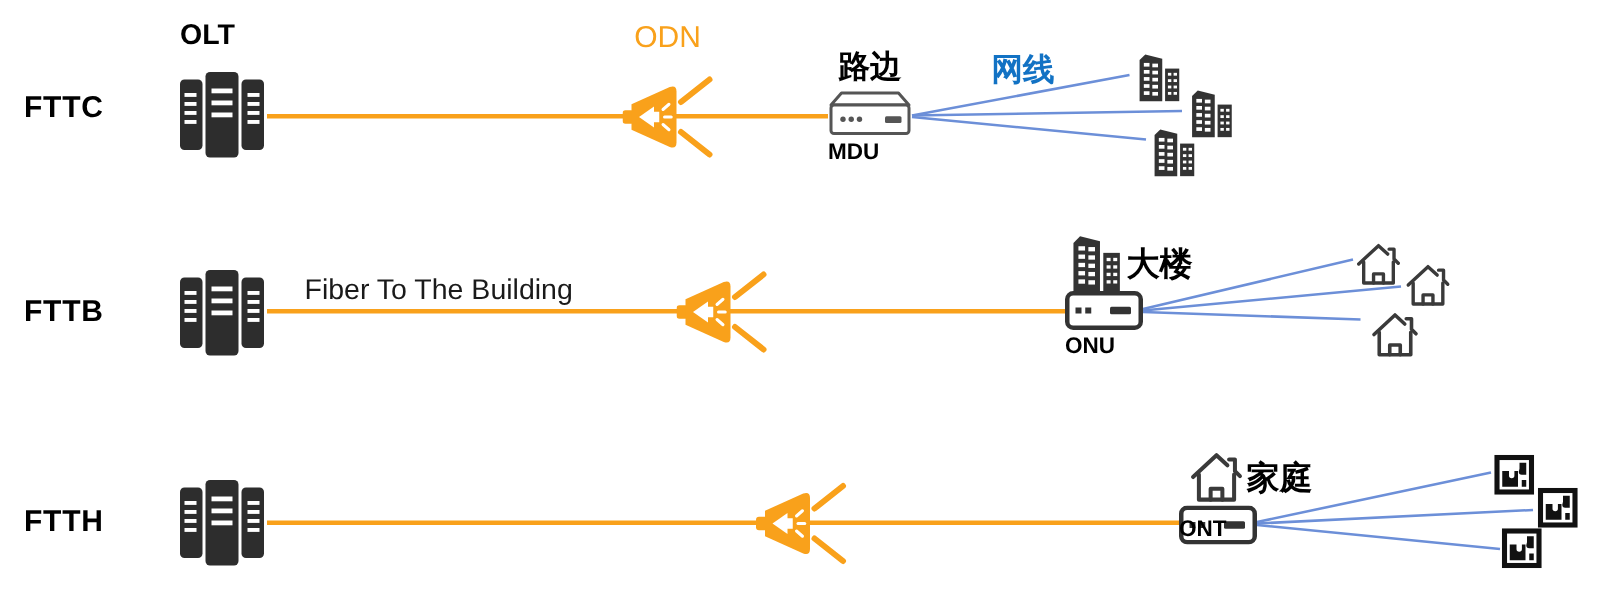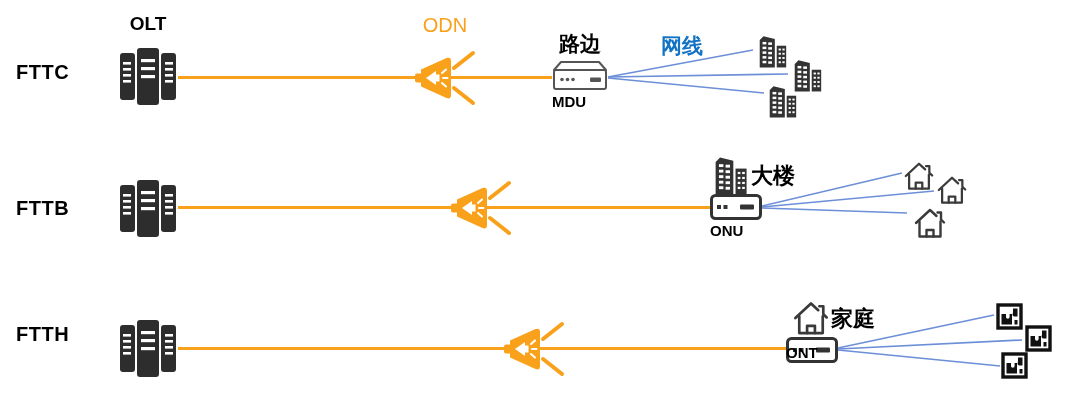--- a/index.html
+++ b/index.html
@@ -10,21 +10,21 @@
     --text-dark:#1A1A1A;
   }
   html,body{margin:0;padding:0;background:#fff;}
   .canvas{
     position:relative;width:1080px;height:410px;background:#fff;overflow:hidden;
     font-family:"Liberation Sans",sans-serif;color:var(--text-dark);
   }
   .abs{position:absolute;}
   .wires{position:absolute;left:0;top:0;width:1080px;height:410px;}
   .row-label{font-weight:bold;font-size:20px;color:#000;letter-spacing:.5px;}
-  .olt-label{font-weight:bold;font-size:19px;color:#000;text-align:center;width:56px;}
+  .olt-label{font-weight:bold;font-size:19px;color:#000;width:56px;}
   .fiber-label{font-size:19px;color:var(--text-dark);}
   .odn-label{font-weight:normal;font-size:20px;color:var(--fiber-orange);text-align:center;width:64px;}
   .cn-label{font-weight:bold;font-size:21px;color:#000;}
   .cable-label{font-weight:bold;font-size:21px;color:var(--label-blue);}
   .dev-label{font-weight:bold;font-size:15px;color:#000;text-align:left;}
   svg{display:block;}
 </style>
 </head>
 <body>
 
@@ -174,20 +174,21 @@
       <use href="#sym-building"></use>
     </svg>
   <svg class="abs" style="left:765px;top:81px;" width="34" height="37">
       <use href="#sym-building"></use>
     </svg>
 
   <div class="abs row-label" style="left:16px;top:197px;">FTTB</div>
   <svg class="abs" style="left:120px;top:180px;" width="56" height="58">
       <use href="#sym-rack"></use>
     </svg>
+  <div class="abs fiber-label" style="left:203px;top:183px;">Fiber To The Building</div>
   <svg class="abs" style="left:451px;top:178px;" width="64" height="60">
       <use href="#sym-splitter"></use>
     </svg>
   <svg class="abs" style="left:710px;top:152px;" width="40" height="42">
       <use href="#sym-building"></use>
     </svg>
   <div class="abs cn-label" style="left:751px;top:161px;font-size:22px;">大楼</div>
   <svg class="abs" style="left:710px;top:194px;" width="52" height="26">
       <use href="#sym-cpe"></use>
     </svg>
@@ -195,21 +196,21 @@
   <svg class="abs" style="left:903px;top:160px;" width="32" height="32">
       <use href="#sym-house"></use>
     </svg>
   <svg class="abs" style="left:936px;top:174px;" width="32" height="32">
       <use href="#sym-house"></use>
     </svg>
   <svg class="abs" style="left:913px;top:206px;" width="34" height="34">
       <use href="#sym-house"></use>
     </svg>
 
-  <div class="abs row-label" style="left:16px;top:323px;">FTTH</div>
+  <div class="abs row-label" style="left:16px;top:337px;">FTTH</div>
   <svg class="abs" style="left:120px;top:320px;" width="56" height="58">
       <use href="#sym-rack"></use>
     </svg>
   <svg class="abs" style="left:504px;top:319px;" width="64" height="60">
       <use href="#sym-splitter"></use>
     </svg>
   <svg class="abs" style="left:792px;top:299px;" width="38" height="38">
       <use href="#sym-house"></use>
     </svg>
   <div class="abs cn-label" style="left:831px;top:304px;font-size:22px;">家庭</div>

